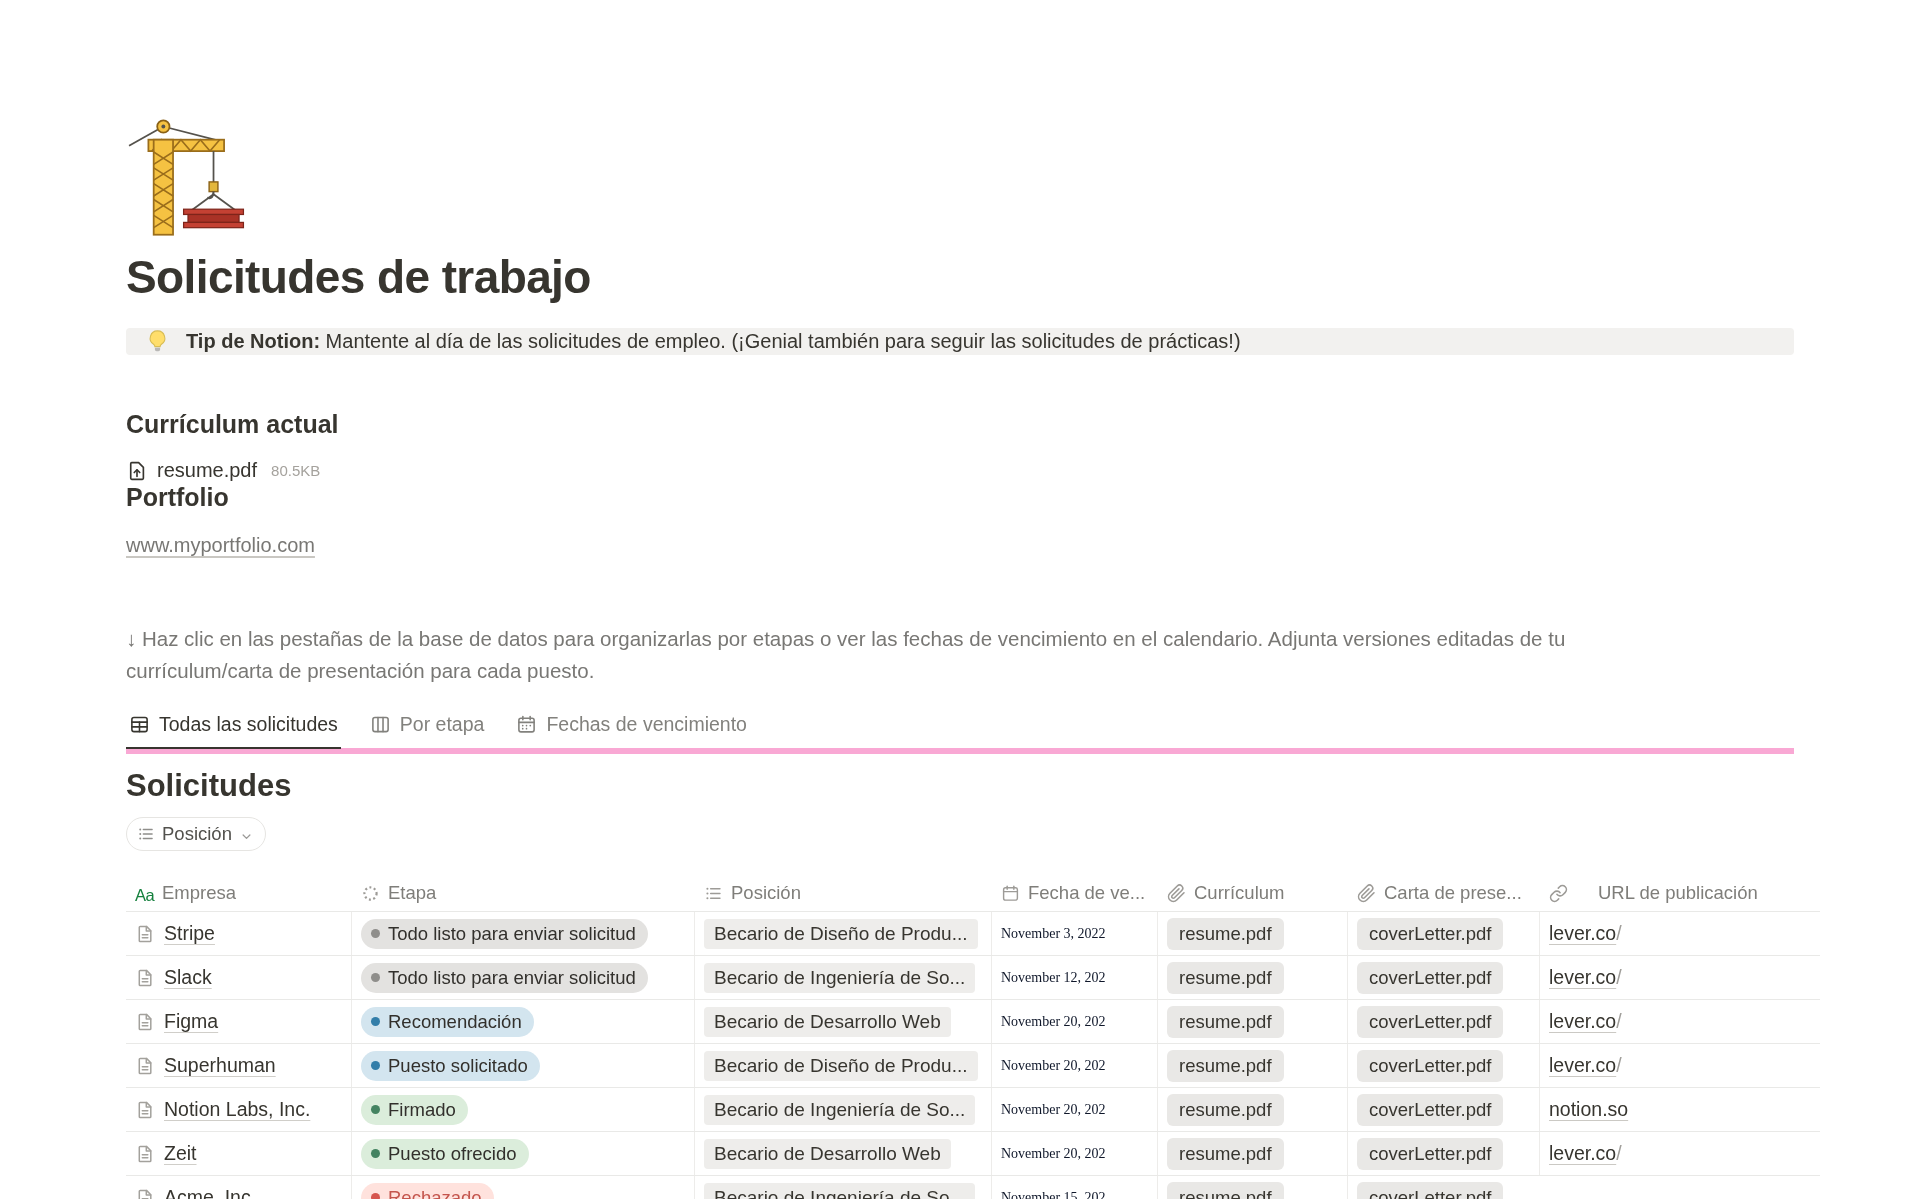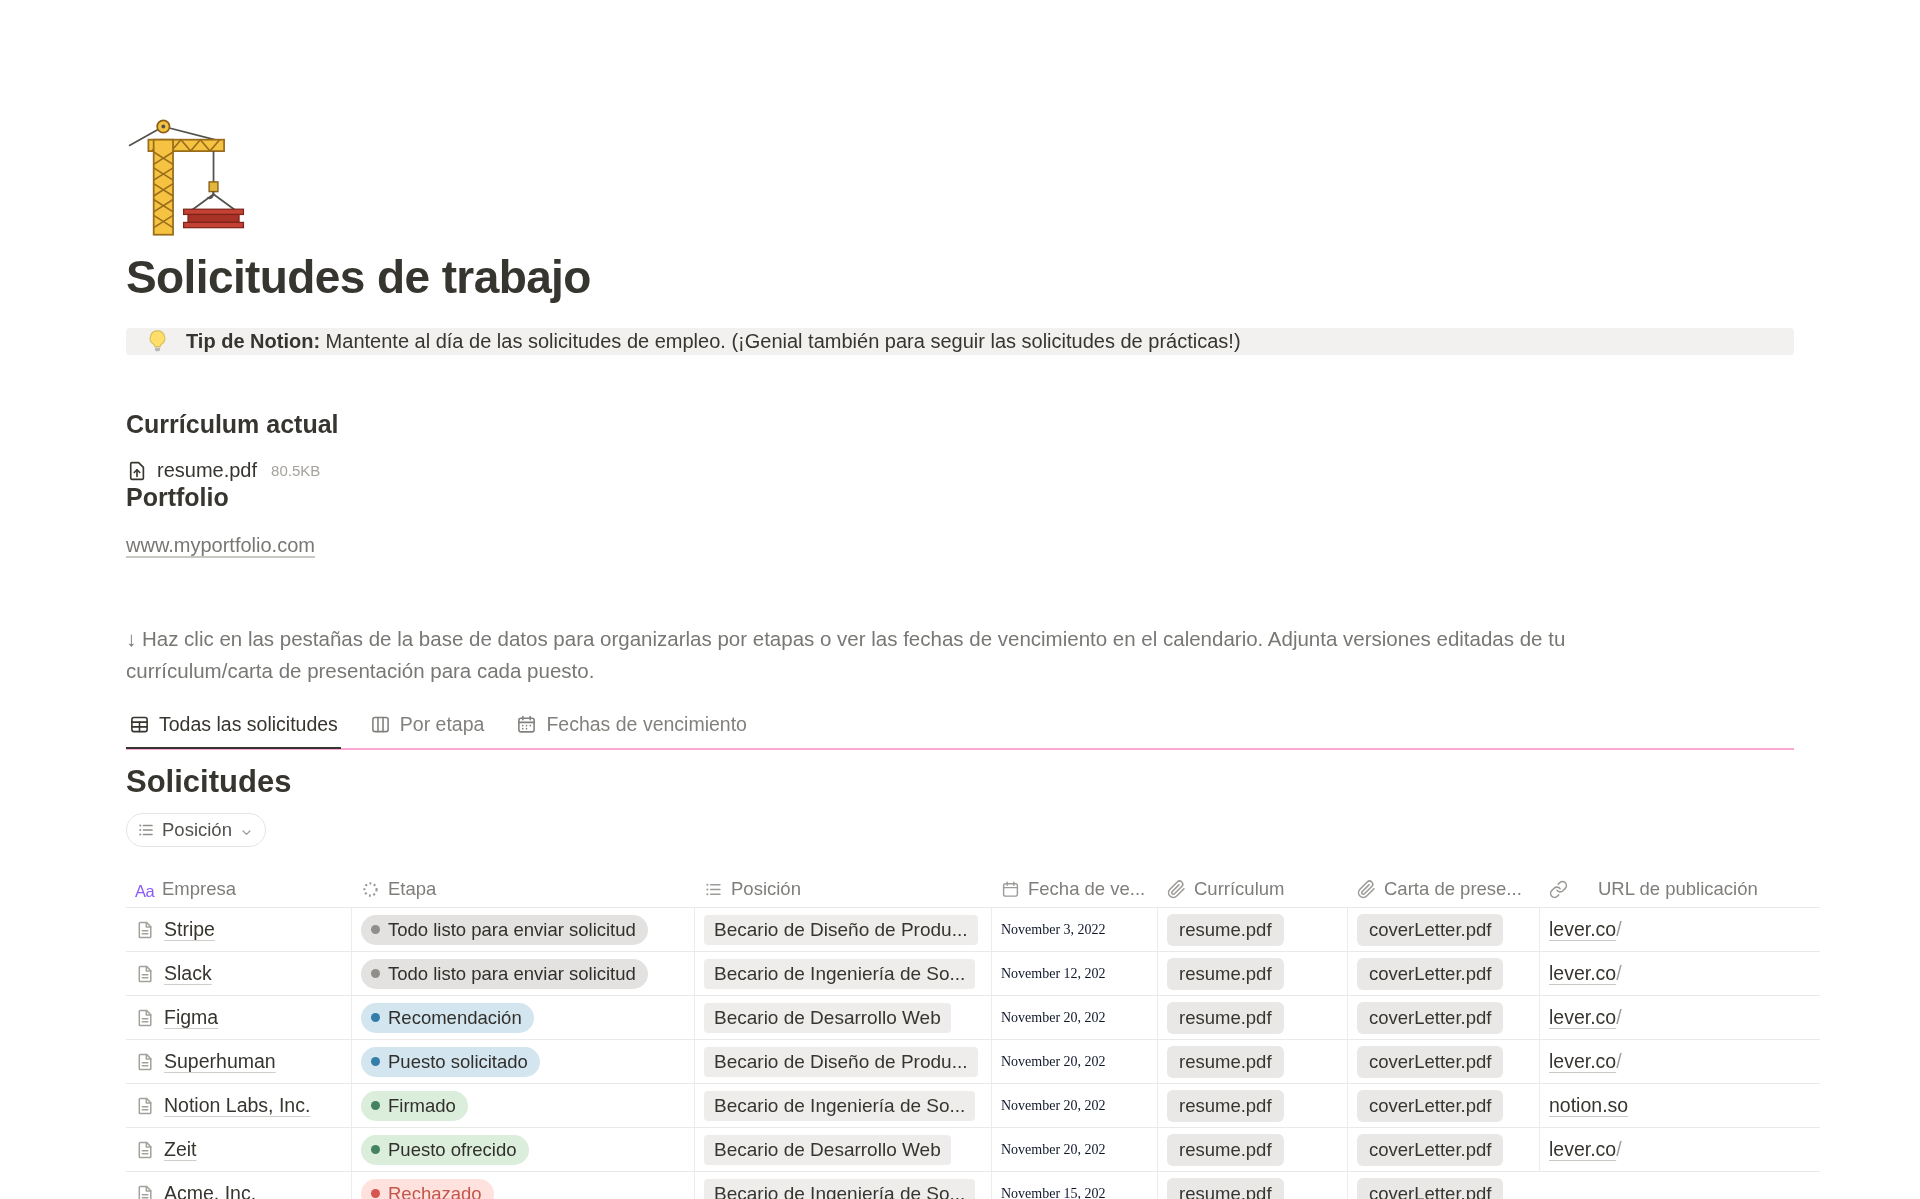--- a/index.html
+++ b/index.html
@@ -21,38 +21,38 @@
   .col-portfolio{flex:1;}
   .col-heading{font-size:25px;font-weight:700;line-height:30px;}
   .file-row{margin-top:20px;display:flex;align-items:center;gap:9px;font-size:20px;}
   .file-row .icon{width:22px;height:22px;color:#37352F;}
   .file-size{font-size:15px;color:#A5A29D;margin-left:5px;}
   .portfolio-link{margin-top:22px;display:inline-block;font-size:20px;color:#787774;cursor:pointer;
                   text-decoration:underline;text-decoration-color:#C9C7C2;text-underline-offset:4px;}
 
   .description{margin-top:66px;width:1580px;font-size:20.5px;line-height:32px;color:#787774;}
 
-  .tabs{margin-top:26px;width:1668px;border-bottom:2px solid #f9a8d4;display:flex;gap:26px;align-items:flex-end;}
+  .tabs{margin-top:26px;width:1668px;border-bottom:6px solid #f9a8d4;display:flex;gap:26px;align-items:flex-end;}
   .tab{display:flex;align-items:center;gap:9px;font-size:19.5px;padding:0 3px 11px;color:#82817D;cursor:pointer;
        border-bottom:2.5px solid transparent;margin-bottom:-1px;white-space:nowrap;}
   .tab .icon{width:21px;height:21px;}
   .tab.active{color:#37352F;border-bottom-color:#37352F;}
 
   .db-title{margin-top:13px;font-size:31px;font-weight:700;line-height:37px;}
   .filter-chip{margin-top:13px;display:inline-flex;align-items:center;gap:7px;border:1px solid #E6E5E2;
                border-radius:20px;padding:5px 11px 5px 10px;font-size:18.5px;color:#52514D;cursor:pointer;}
   .filter-chip .icon{width:18px;height:18px;color:#8F8E8B;}
   .filter-chip .chev{width:15px;height:15px;color:#9B9A97;}
 
   .db-table{margin-top:24px;width:1694px;}
   .thead{display:flex;height:36px;align-items:center;border-bottom:1px solid #E9E9E7;}
   .th{display:flex;align-items:center;gap:8px;padding:0 9px;box-sizing:border-box;color:#7F7E7A;
       font-size:18.5px;white-space:nowrap;overflow:hidden;cursor:pointer;}
   .th .icon{width:19px;height:19px;flex:none;color:#9D9B97;}
-  .aa-glyph{font-size:16.5px;color:#8b5cf6;letter-spacing:-0.5px;}
+  .aa-glyph{font-size:16.5px;color:#15803d;letter-spacing:-0.5px;}
   .tr{display:flex;height:43px;border-bottom:1px solid #E9E9E7;}
   .td{box-sizing:border-box;padding:0 9px;display:flex;align-items:center;height:100%;
       border-right:1px solid #EDECEA;overflow:hidden;white-space:nowrap;}
   .td:last-child{border-right:none;}
   .td-company{gap:9px;cursor:pointer;}
   .td-company .icon{width:20px;height:20px;flex:none;color:#A3A19C;}
   .company-name{font-size:19.5px;color:#37352F;text-decoration:underline;
                 text-decoration-color:#D0CEC9;text-underline-offset:4px;}
   .tag{display:inline-flex;align-items:center;gap:8px;border-radius:999px;padding:4px 12px 4px 10px;
        font-size:18.5px;line-height:22px;max-width:100%;overflow:hidden;white-space:nowrap;cursor:pointer;}

